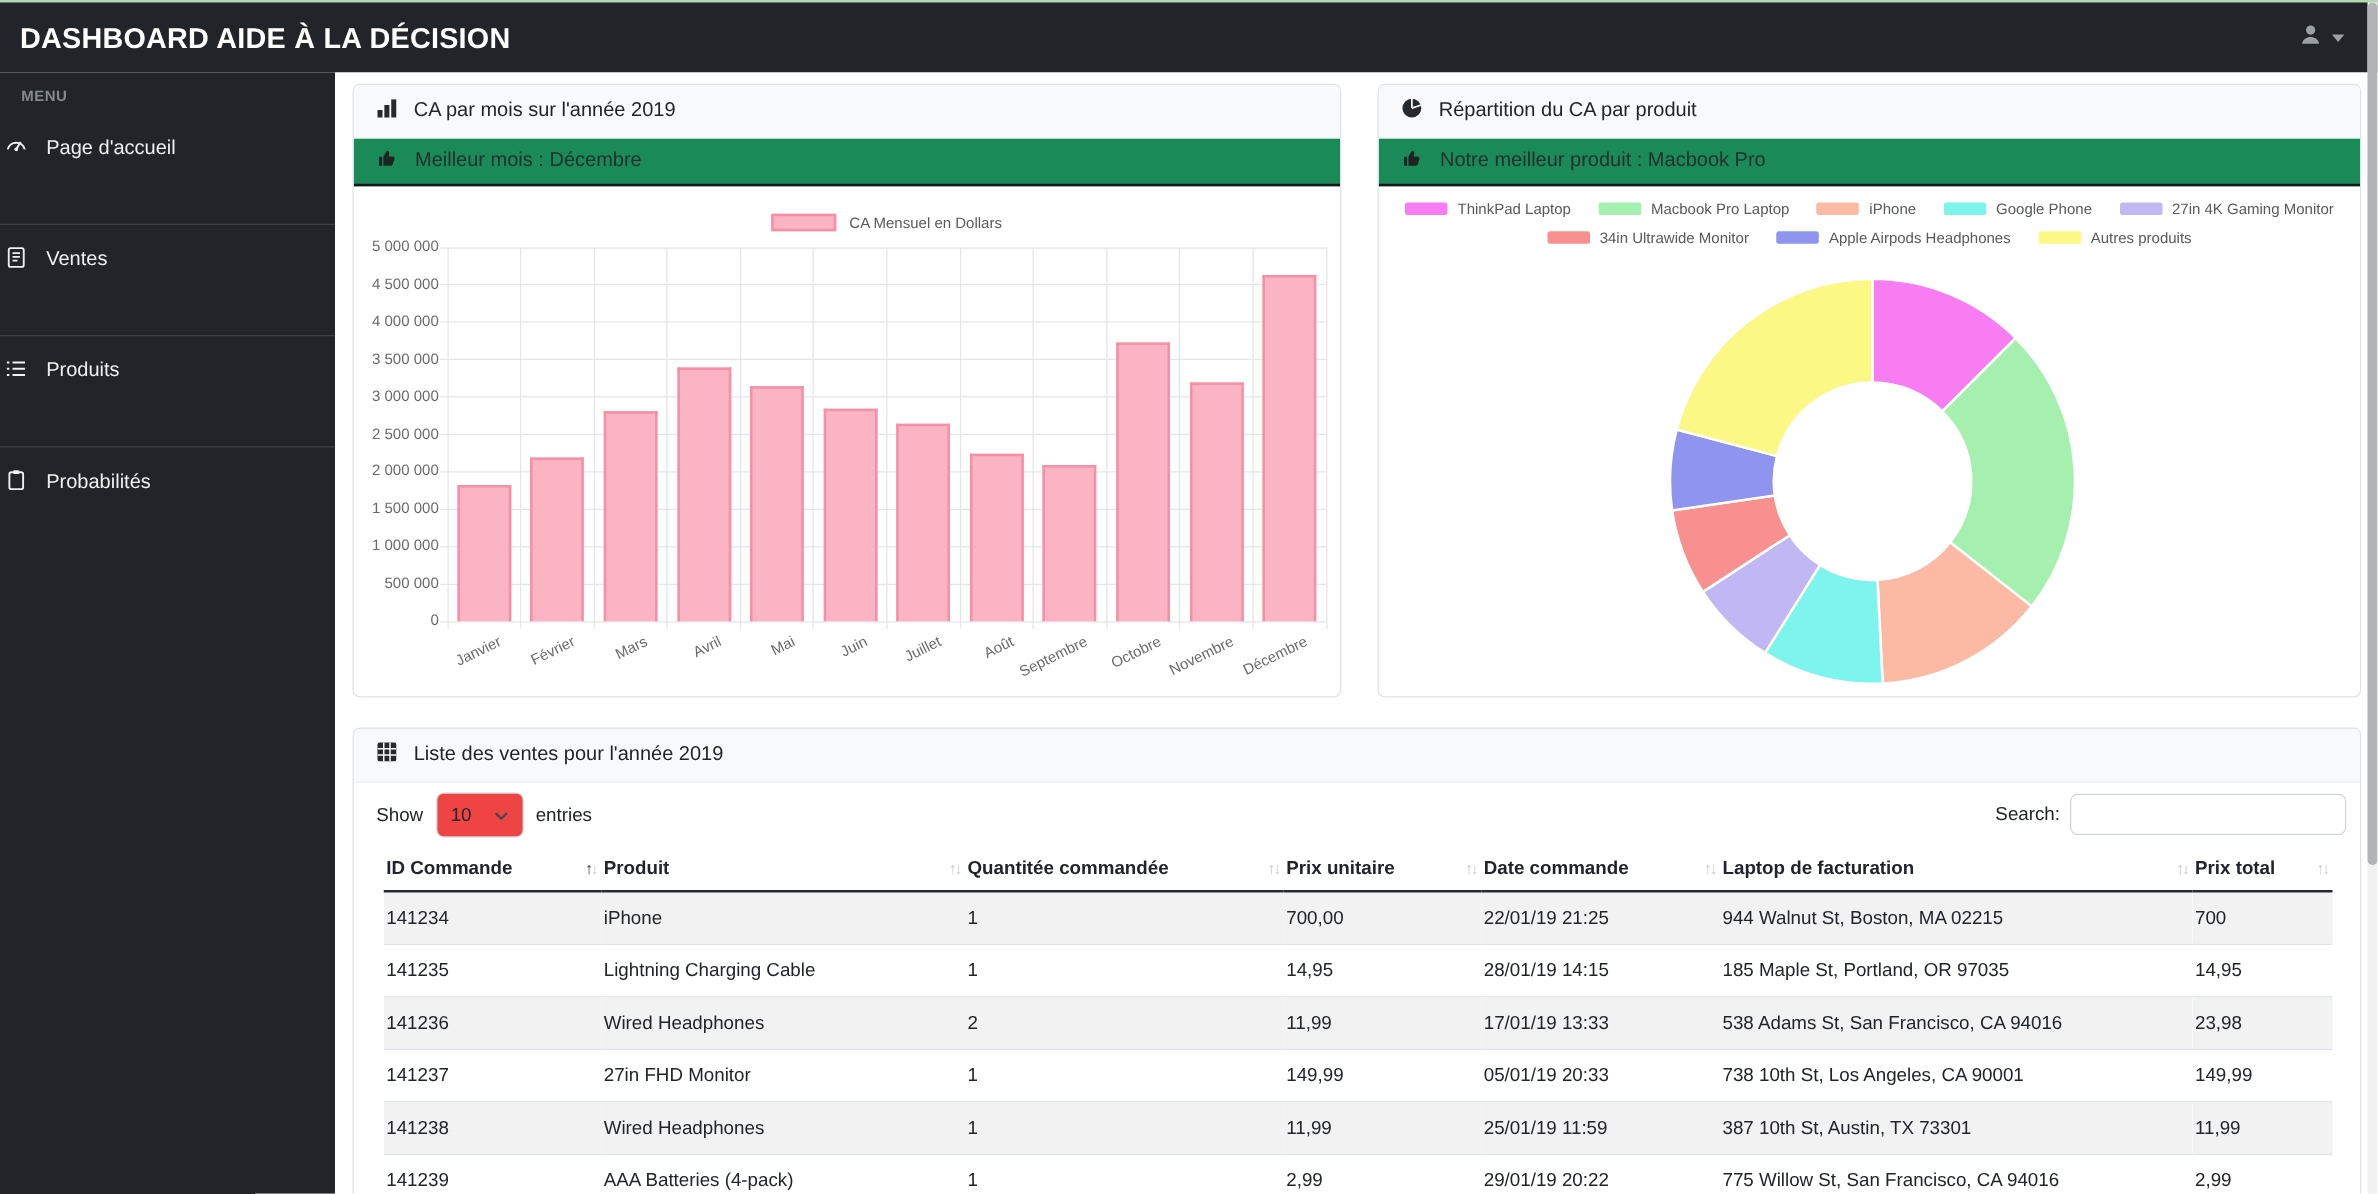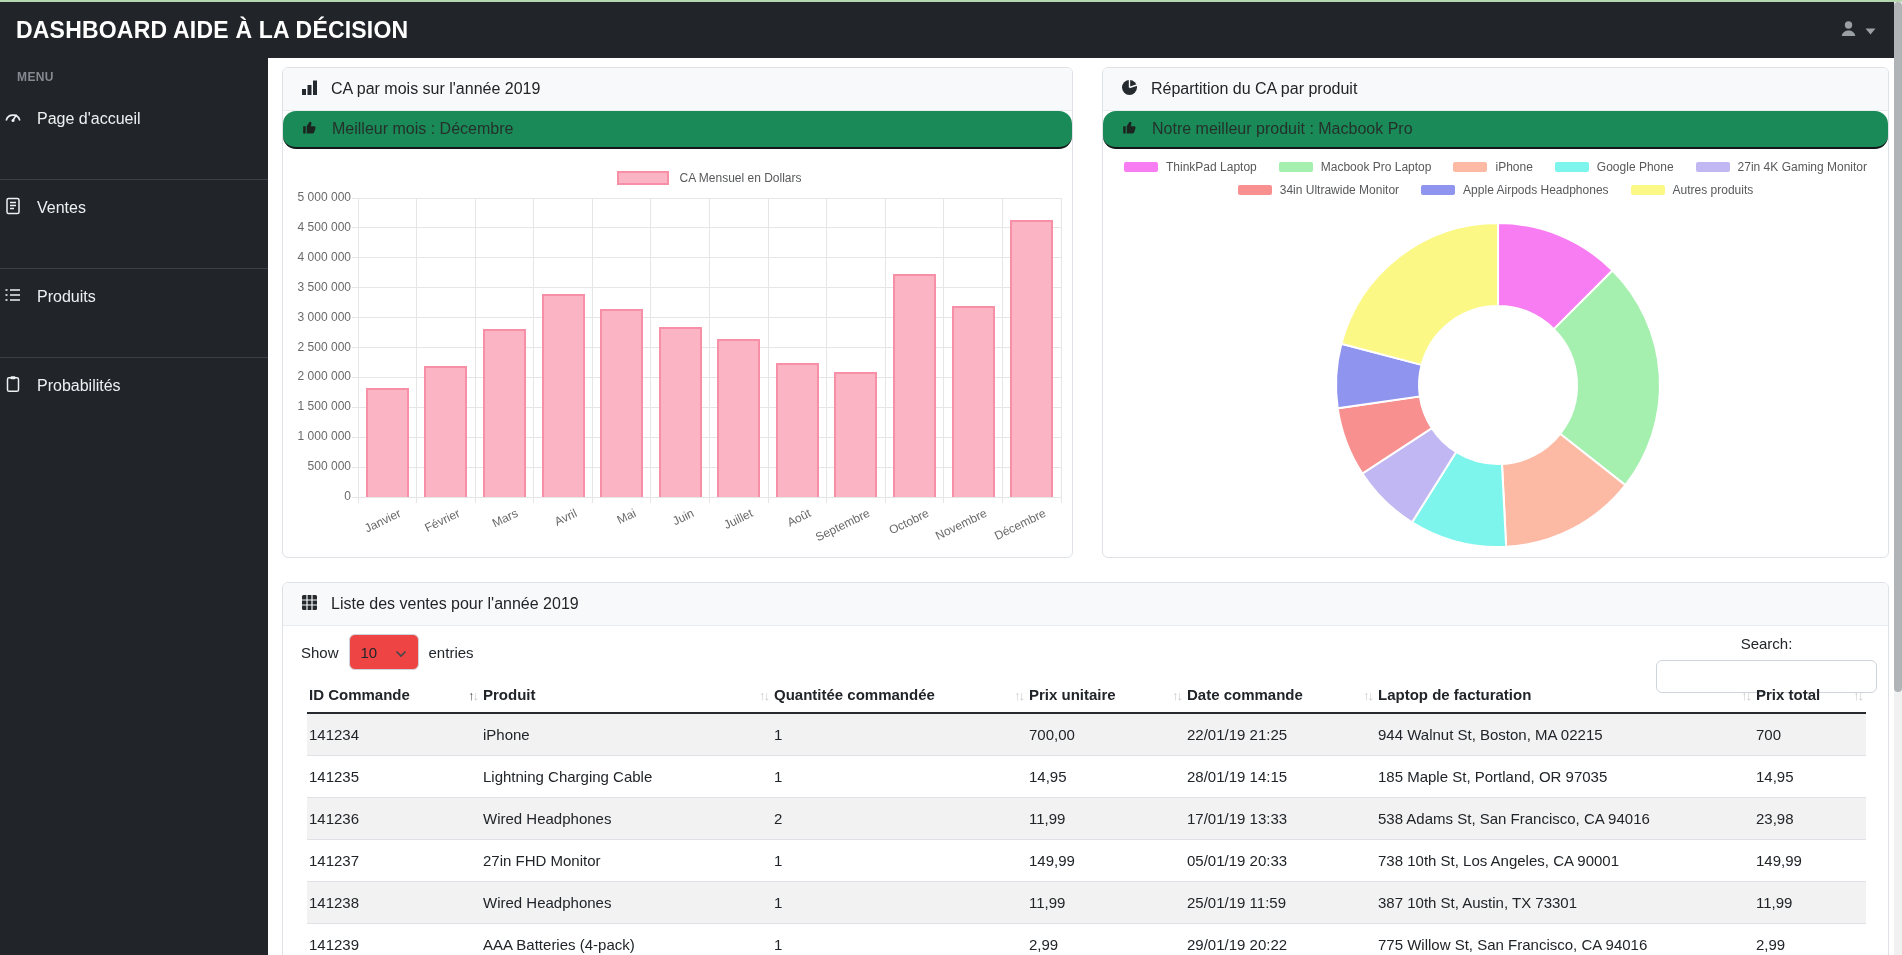--- a/index.html
+++ b/index.html
@@ -24,21 +24,21 @@
 
   
   #main { position:absolute; left:268px; top:58px; width:1626px; height:897px; background:#fff; }
   .card { position:absolute; background:#fff; border:1px solid #dee2e6; border-radius:6px; overflow:hidden; }
   #card-monthly  { left:14px;  top:9px;   width:791px;  height:491px; }
   #card-products { left:834px; top:9px;   width:787px;  height:491px; }
   #card-sales    { left:14px;  top:524px; width:1607px; height:428px; }
   .card-header { height:43px; background:#f8f9fa; border-bottom:1px solid #e9ecef;
                  display:flex; align-items:center; gap:13px; padding:0 18px; font-size:16px; color:#212529; }
   .banner { height:38px; background:#1a8a58; border-bottom:2px solid #14171a;
-            display:flex; align-items:center; gap:14px; padding:0 18px; font-size:16px; color:#24312a;border-radius:13px; }
+            display:flex; align-items:center; gap:14px; padding:0 18px; font-size:16px; color:#24312a; }
 
   
   #bar-layer { position:absolute; left:0; top:0; width:791px; height:491px; }
   .gridline { position:absolute; background:#e6e6e6; }
   .y-tick-label { position:absolute; width:68px; text-align:right; font-size:12px; color:#69696b; }
   .x-tick-label { position:absolute; font-size:12px; color:#69696b; white-space:nowrap;
                   transform:translateX(-100%) rotate(-26deg); transform-origin:100% 0; }
   .bar { position:absolute; background:#fbb4c4; border:2px solid #f78fa7; border-bottom:none; }
   #bar-legend { position:absolute; left:75px; top:103px; width:703px; display:flex;
                 justify-content:center; align-items:center; gap:10px; }
@@ -51,21 +51,21 @@
   .pie-legend-item { display:flex; align-items:center; gap:8px; cursor:pointer; }
   .pie-swatch { width:34px; height:10px; border-radius:2px; }
   .pie-legend-label { font-size:12px; color:#58595b; }
   #donut-svg { position:absolute; left:0; top:0; }
 
   
   #sales-controls { position:absolute; left:18px; top:51px; height:36px; display:flex; align-items:center; gap:10px; font-size:15px; }
   #page-size-select { width:70px; height:36px; border:1px solid #ced4da; border-radius:6px;
                       display:flex; align-items:center; justify-content:space-between;
                       padding:0 11px; font-size:15px; cursor:pointer; background:#ef4444; }
-  #search-wrap { position:absolute; right:11px; top:52px; display:flex; align-items:center; gap:8px; font-size:15px;flex-direction:column; }
+  #search-wrap { position:absolute; right:11px; top:52px; display:flex; align-items:center; gap:8px; font-size:15px; }
   #search-input { width:221px; height:33px; border:1px solid #ced4da; border-radius:6px;
                   padding:0 9px; font-size:15px; font-family:"Liberation Sans",sans-serif; outline:none; }
   #sales-table { position:absolute; left:24px; top:94px; width:1559px; border-collapse:collapse; table-layout:fixed; }
   #sales-table thead th { text-align:left; font-size:15px; font-weight:bold; color:#212529;
                           padding:9px 26px 9px 2px; border-bottom:2px solid #272b30;
                           position:relative; cursor:pointer; white-space:nowrap; overflow:hidden; }
   .sort-icons { position:absolute; right:4px; top:50%; transform:translateY(-50%);
                 font-size:13px; letter-spacing:-2px; }
   #sales-table tbody td { font-size:15px; color:#212529; height:42px; padding:0 8px 0 2px;
                           border-bottom:1px solid #dee2e6; white-space:nowrap; overflow:hidden; }

